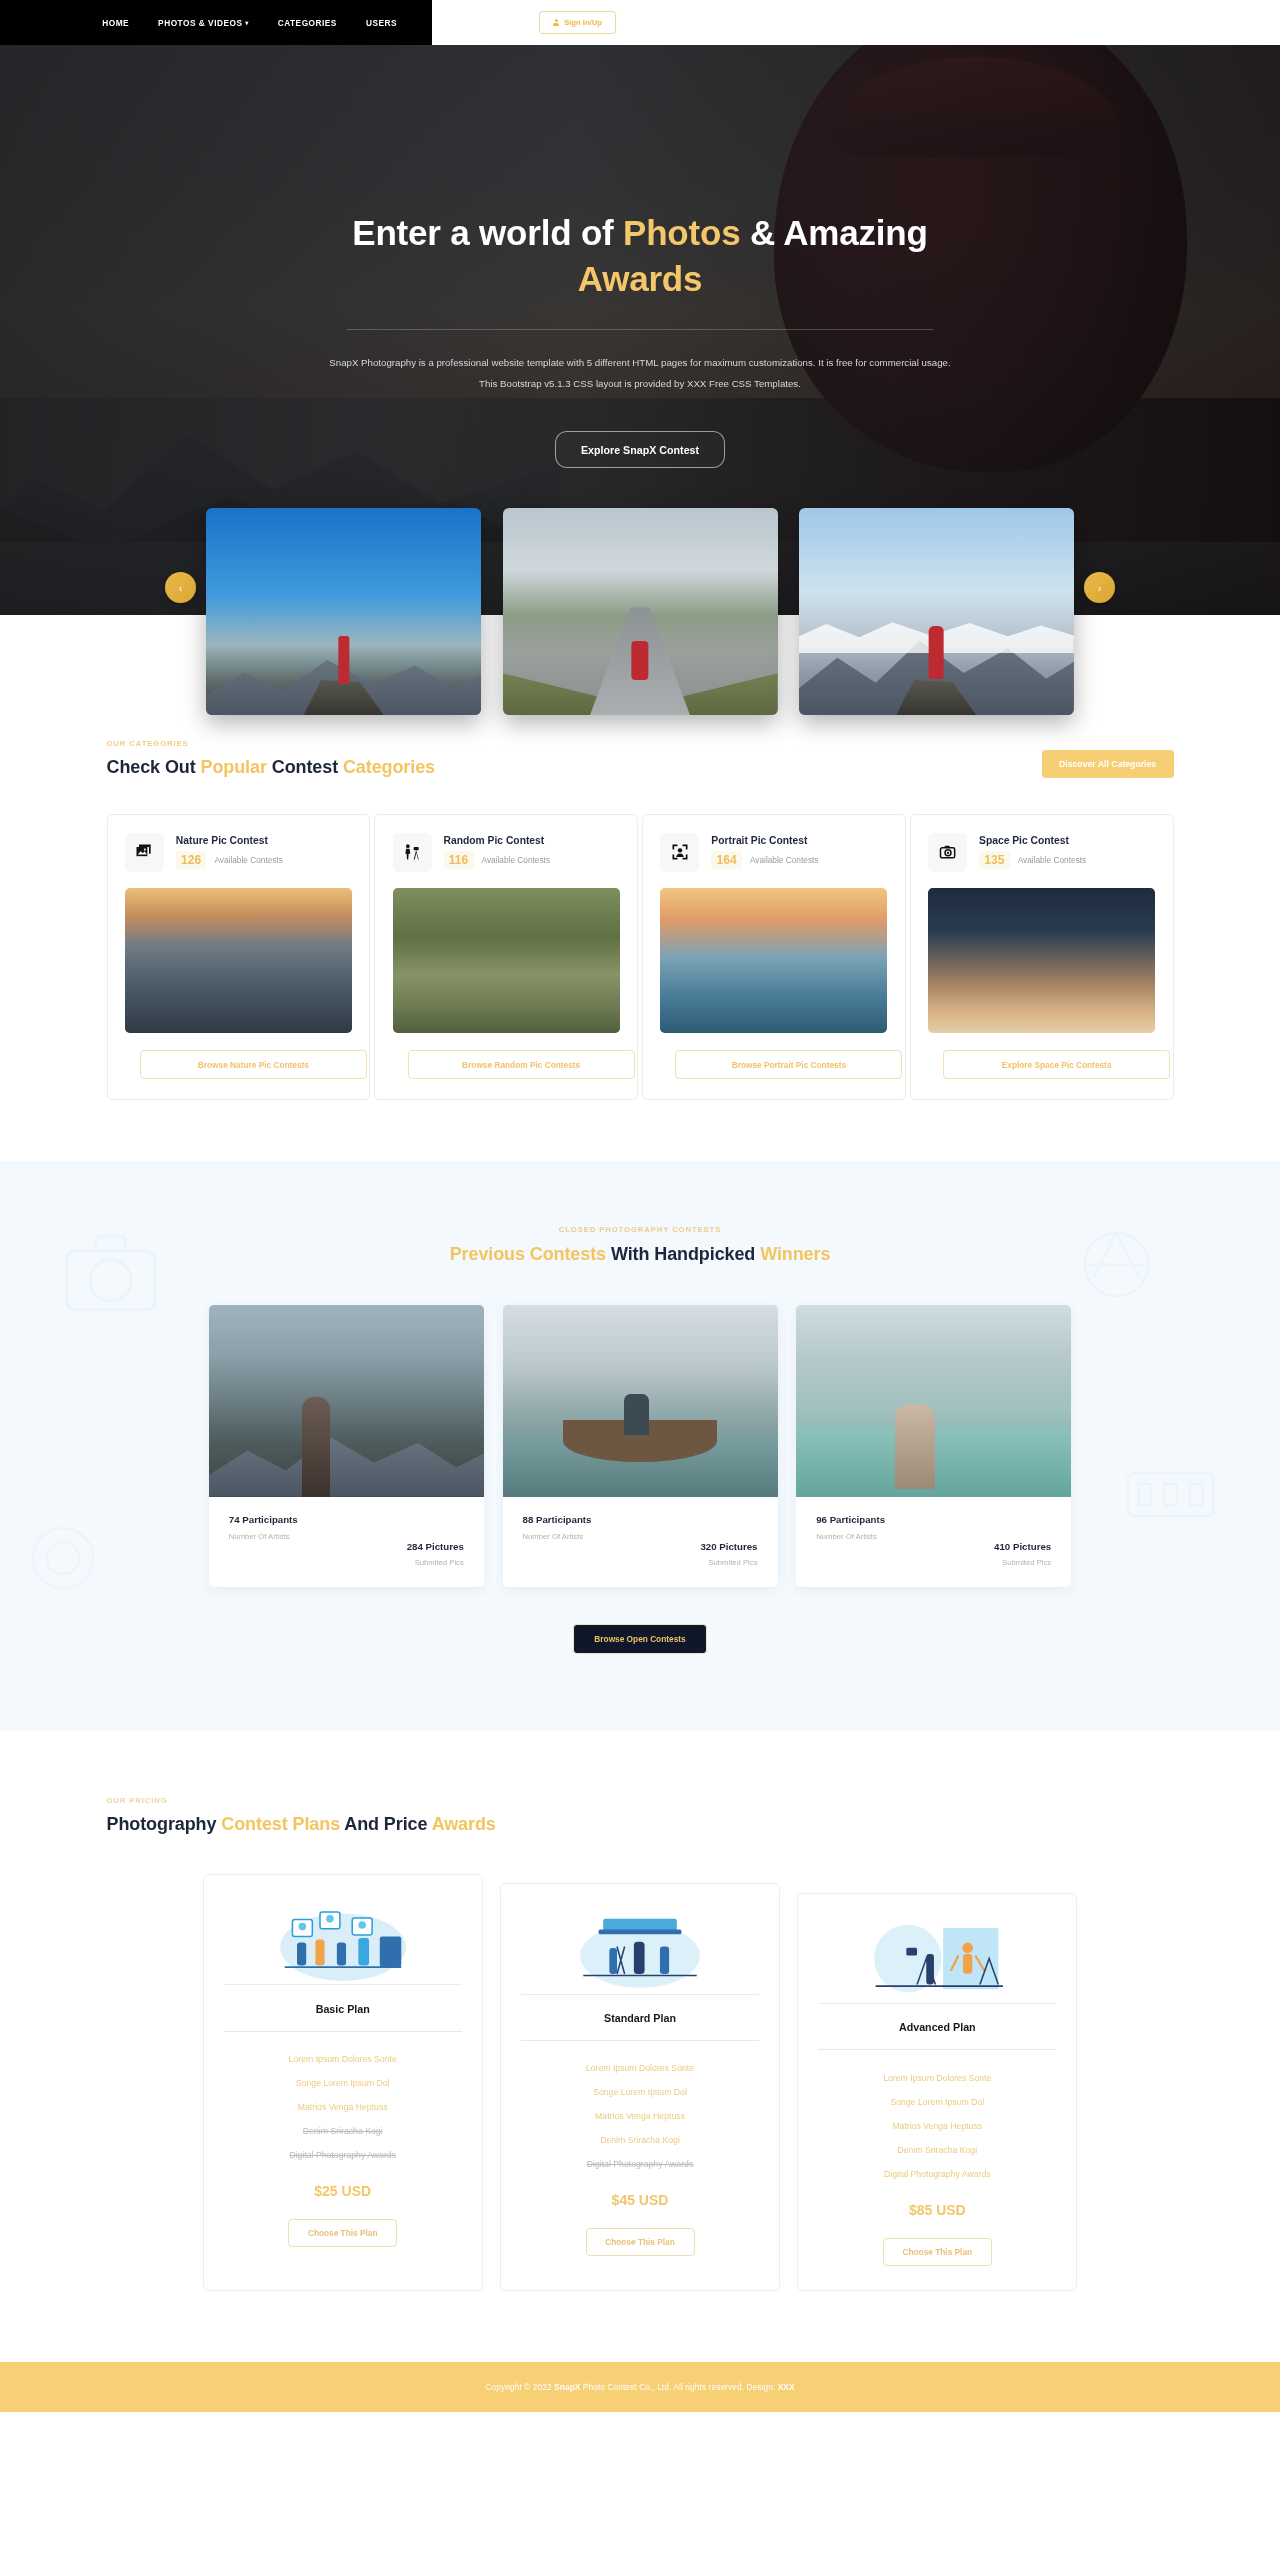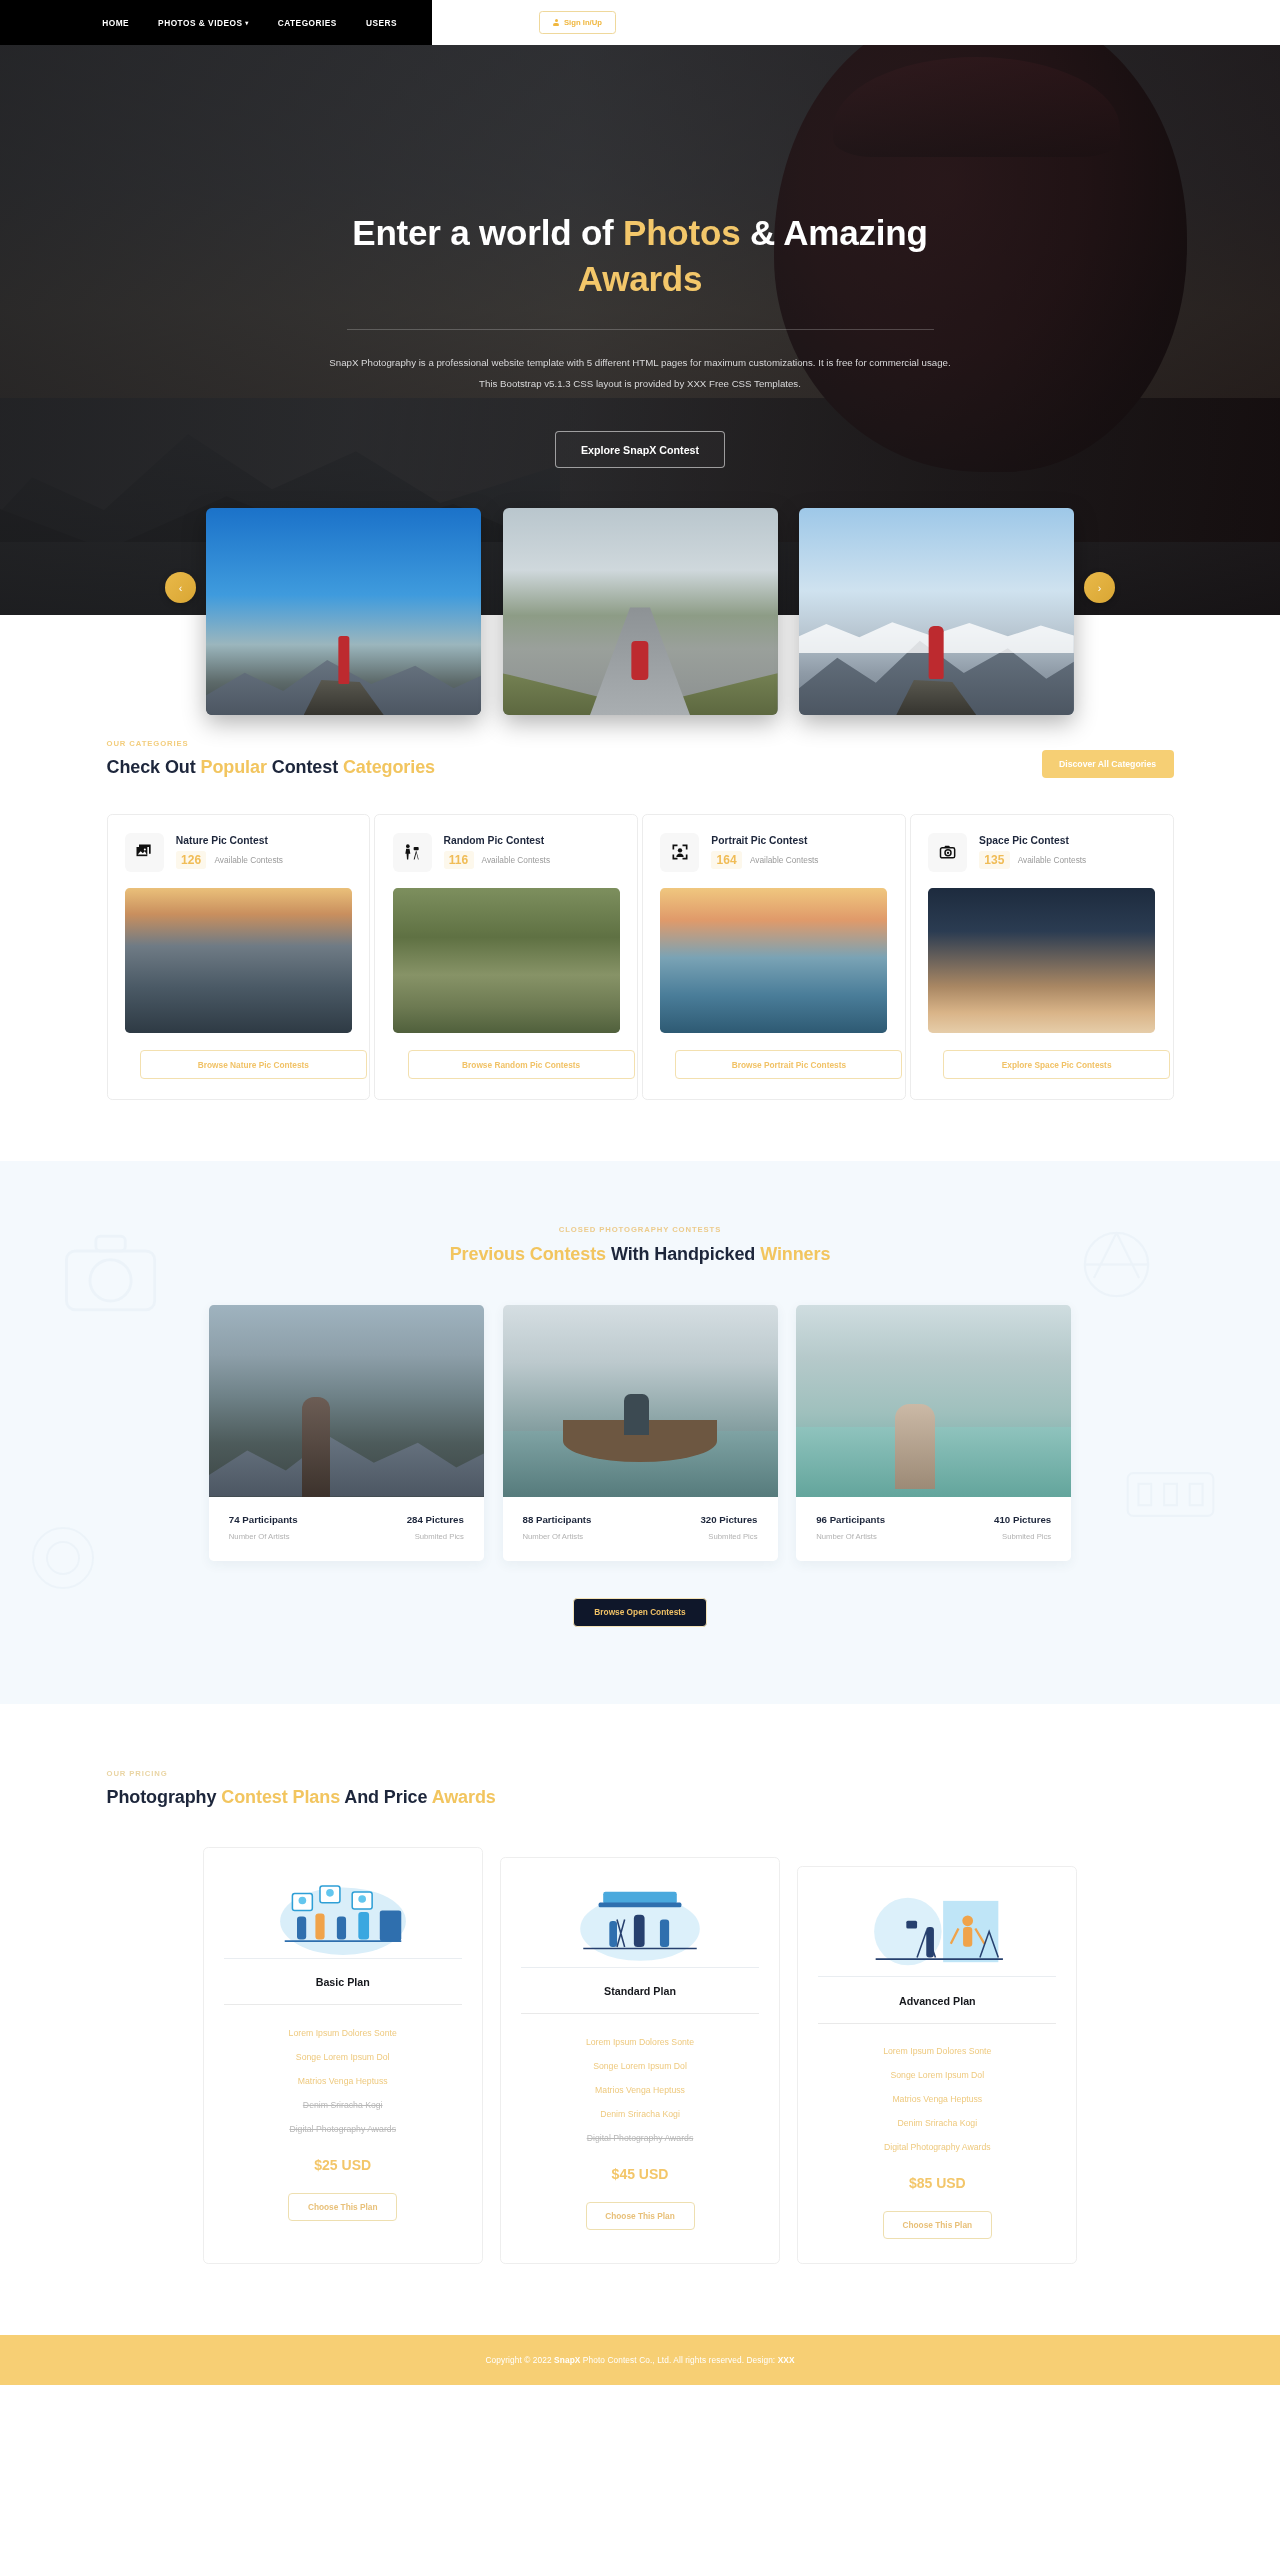--- a/index.html
+++ b/index.html
@@ -87,21 +87,21 @@
     max-width: 700px; margin: 0 auto; letter-spacing:-0.2px;
   }
   .hero-title .hl { color: #f3c76a; }
   .hero-rule { width: 587px; height:0.7px; background: rgba(255,255,255,.22); margin: 28px auto 0; }
   .hero-sub {
     margin: 23px auto 0; max-width: 627px; color: #d9d9da;
     font-size: 9.7px; line-height: 2.15; font-weight: 400;
   }
   .hero-cta {
     margin-top: 37px; display:inline-block; border:0.7px solid rgba(255,255,255,.55);
-    border-radius: 4px; padding: 11.3px 25px; color:#ffffff; font-size:10.7px; font-weight:700;
+    border-radius: 12px; padding: 11.3px 25px; color:#ffffff; font-size:10.7px; font-weight:700;
     background: rgba(255,255,255,.02); cursor:pointer;text-align:center;
   }
 
   
   .strip-wrap { position: relative; height: 0; }
   .strip {
     position: absolute; left: 0; right: 0; top: -107px; z-index: 20;
     display: flex; justify-content: center; gap: 21.3px;
   }
   .slide { width: 275px; height: 207px; border-radius: 6px; overflow:hidden; box-shadow: 0 8px 23px rgba(0,0,0,.30); position: relative; }
@@ -176,21 +176,21 @@
   .sec-prev { background:#f4f9fd; padding: 64px 0 77px; position:relative; overflow:hidden; }
   .doodle { position:absolute; opacity:.35; stroke:#dfeaf2; fill:none; stroke-width:2; }
   .prev-head { text-align:center; margin-bottom: 40px; }
   .prev-head .eyebrow { color:#eccb8c; }
   .prev-grid { display:flex; justify-content:center; gap: 18.7px; }
   .prev-card { width: 275px; background:#fff; border-radius:4.7px; overflow:hidden; box-shadow: 0 3.3px 12px rgba(31,60,90,.06); }
   .prev-img { height: 192px; position:relative; overflow:hidden; }
   .pi1 { background: linear-gradient(180deg,#9fb3bf 0%, #8d9fa9 26%, #6e8187 48%, #4d5b5b 72%, #3b4443 100%); }
   .pi2 { background: linear-gradient(180deg,#d5dee2 0%, #bcc9cd 30%, #8fa7a9 58%, #6d8a8c 80%, #55706f 100%); }
   .pi3 { background: linear-gradient(180deg,#cfdde0 0%, #b5c9ca 28%, #9fc0bd 56%, #7fb0ab 78%, #6aa19a 100%); }
-  .prev-stats { display:flex; padding: 17.3px 20px 20px; }
+  .prev-stats { display:flex; padding: 17.3px 20px 20px; flex-direction: column; }
   .stat { flex:1; }
   .stat.r { text-align:right; }
   .stat-v { font-size:9.7px; font-weight:700; color:#1d263b; margin-bottom:6.7px; }
   .stat-l { font-size:7.7px; color:#b2b2b2; }
   .prev-cta-wrap { text-align:center; margin-top: 37px; }
   .btn-ghost-inline {
     display:inline-block; border:0.7px solid #f4e3b6; border-radius:4px; background:#0f172a;
     color:#f1c266; font-size:8.3px; font-weight:600; padding: 8.7px 20px; cursor:pointer;
   }
 

